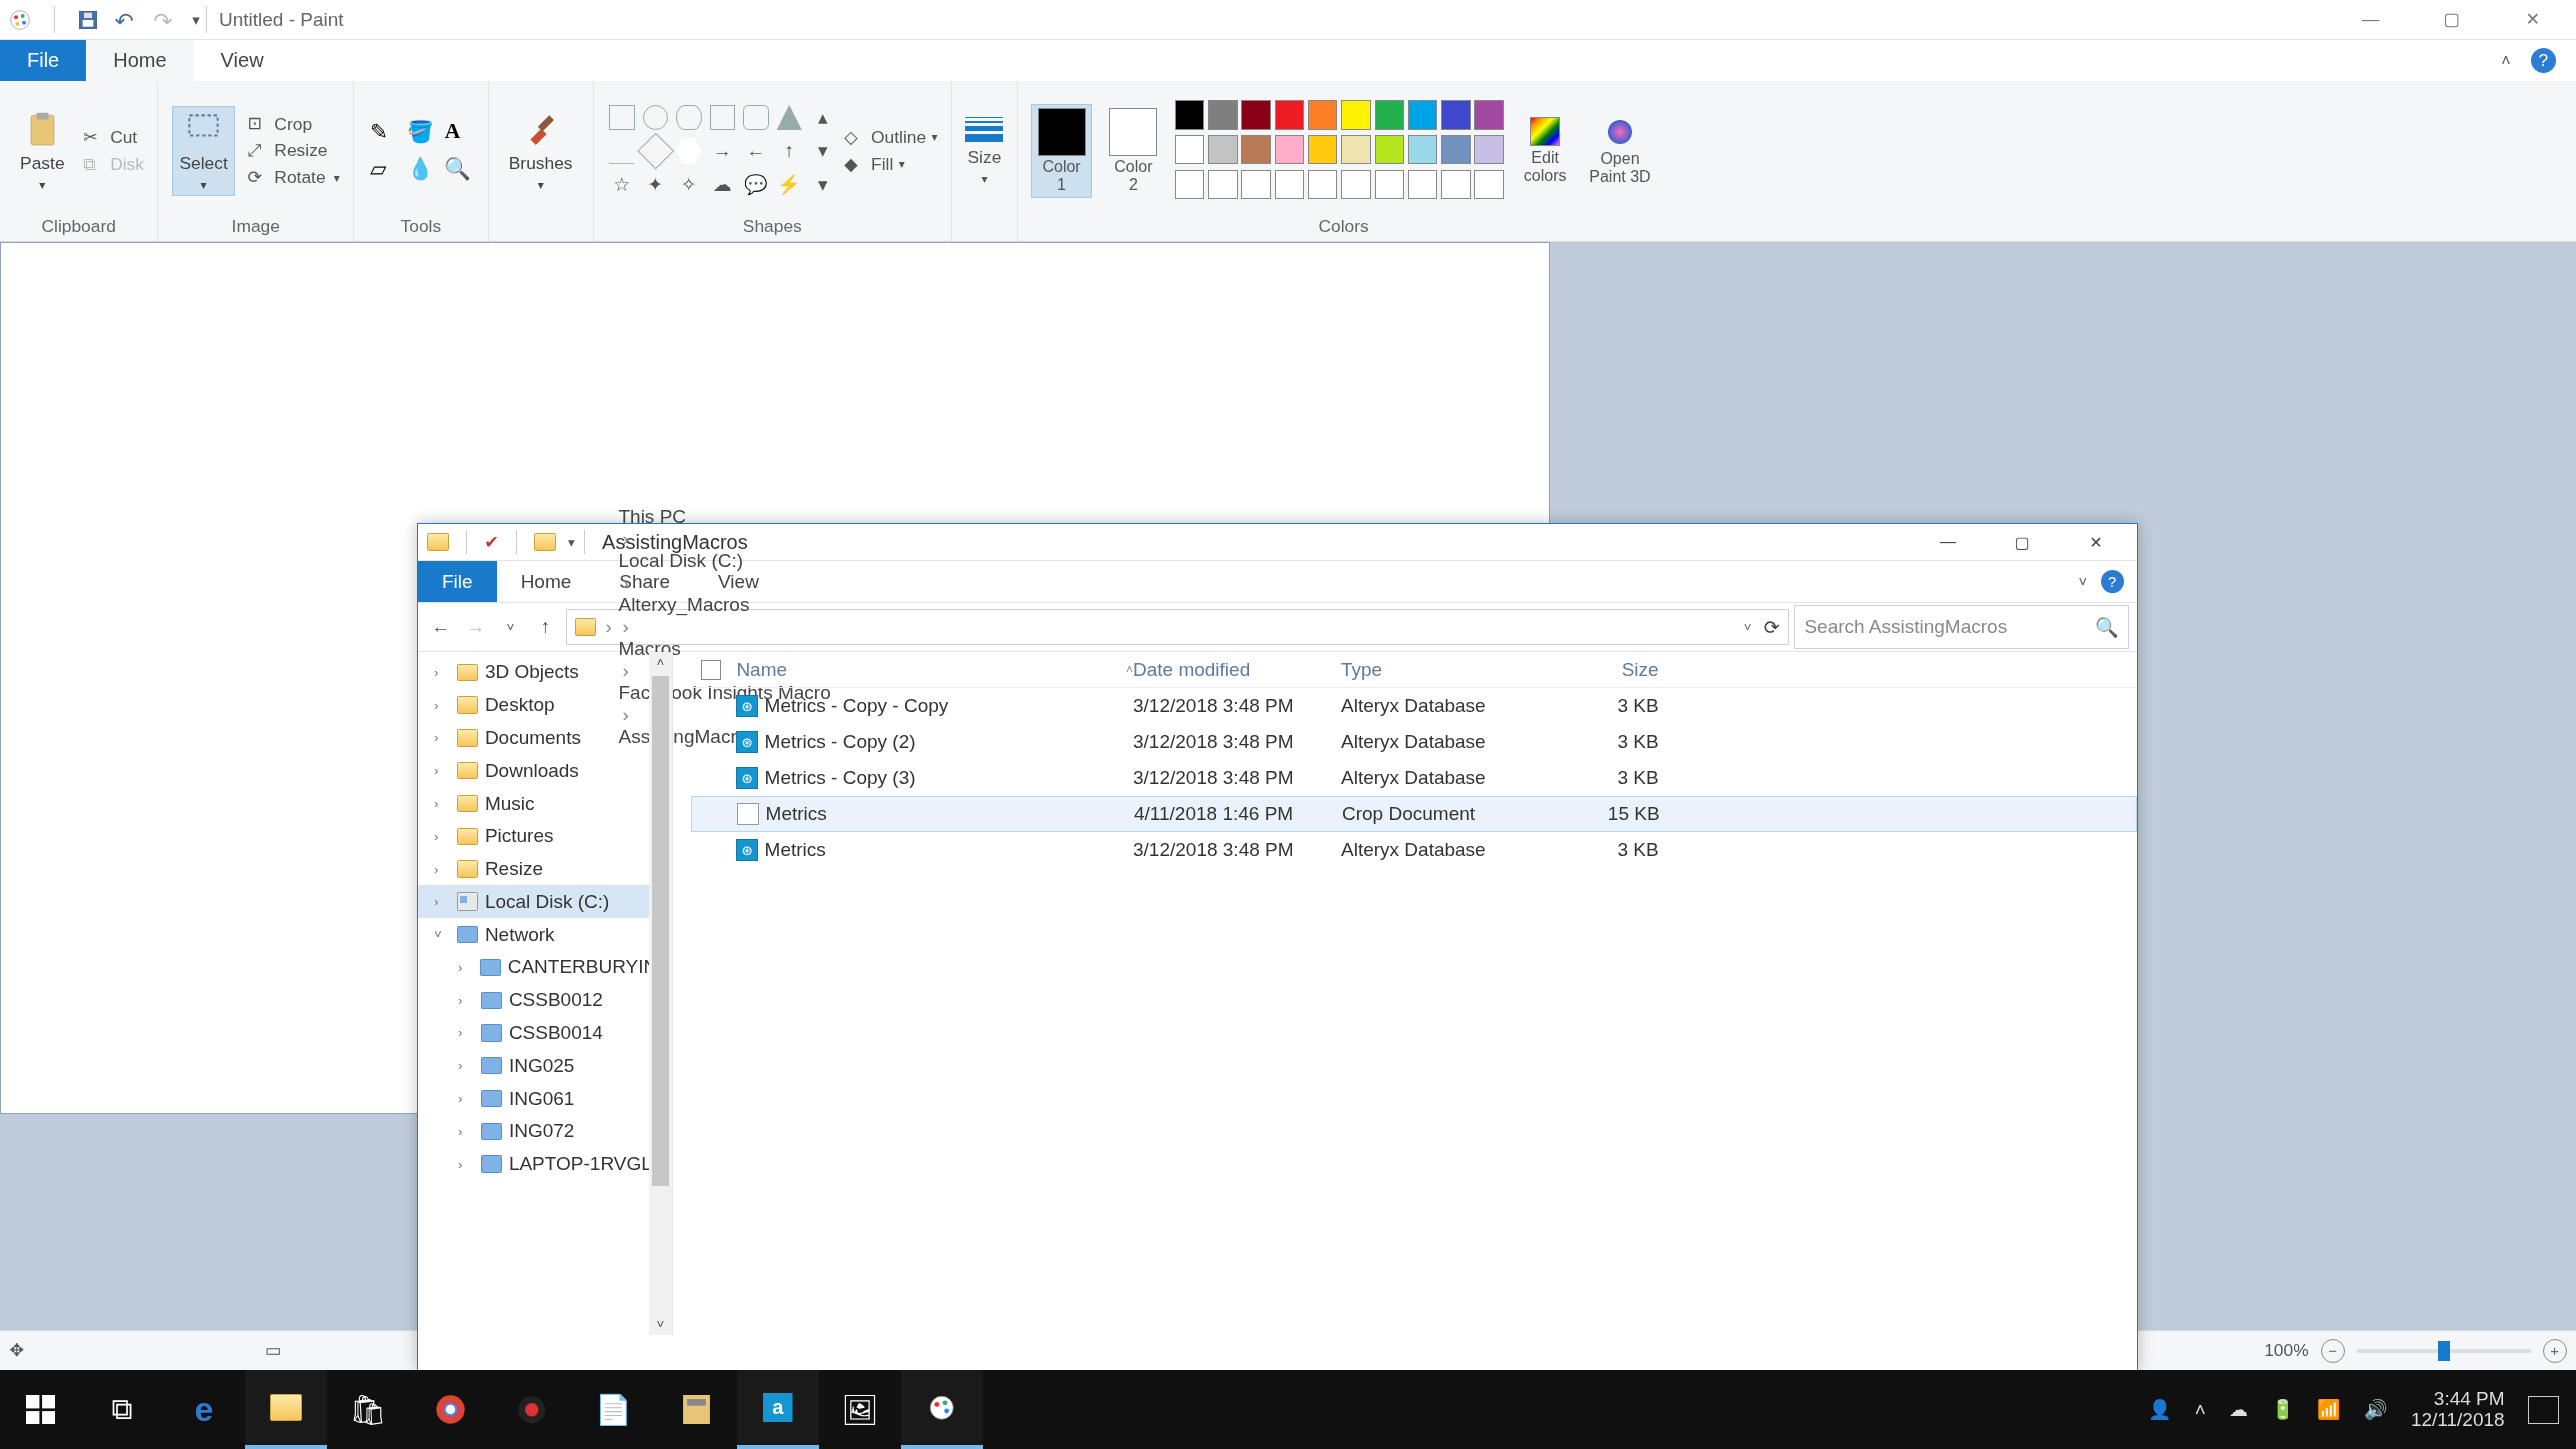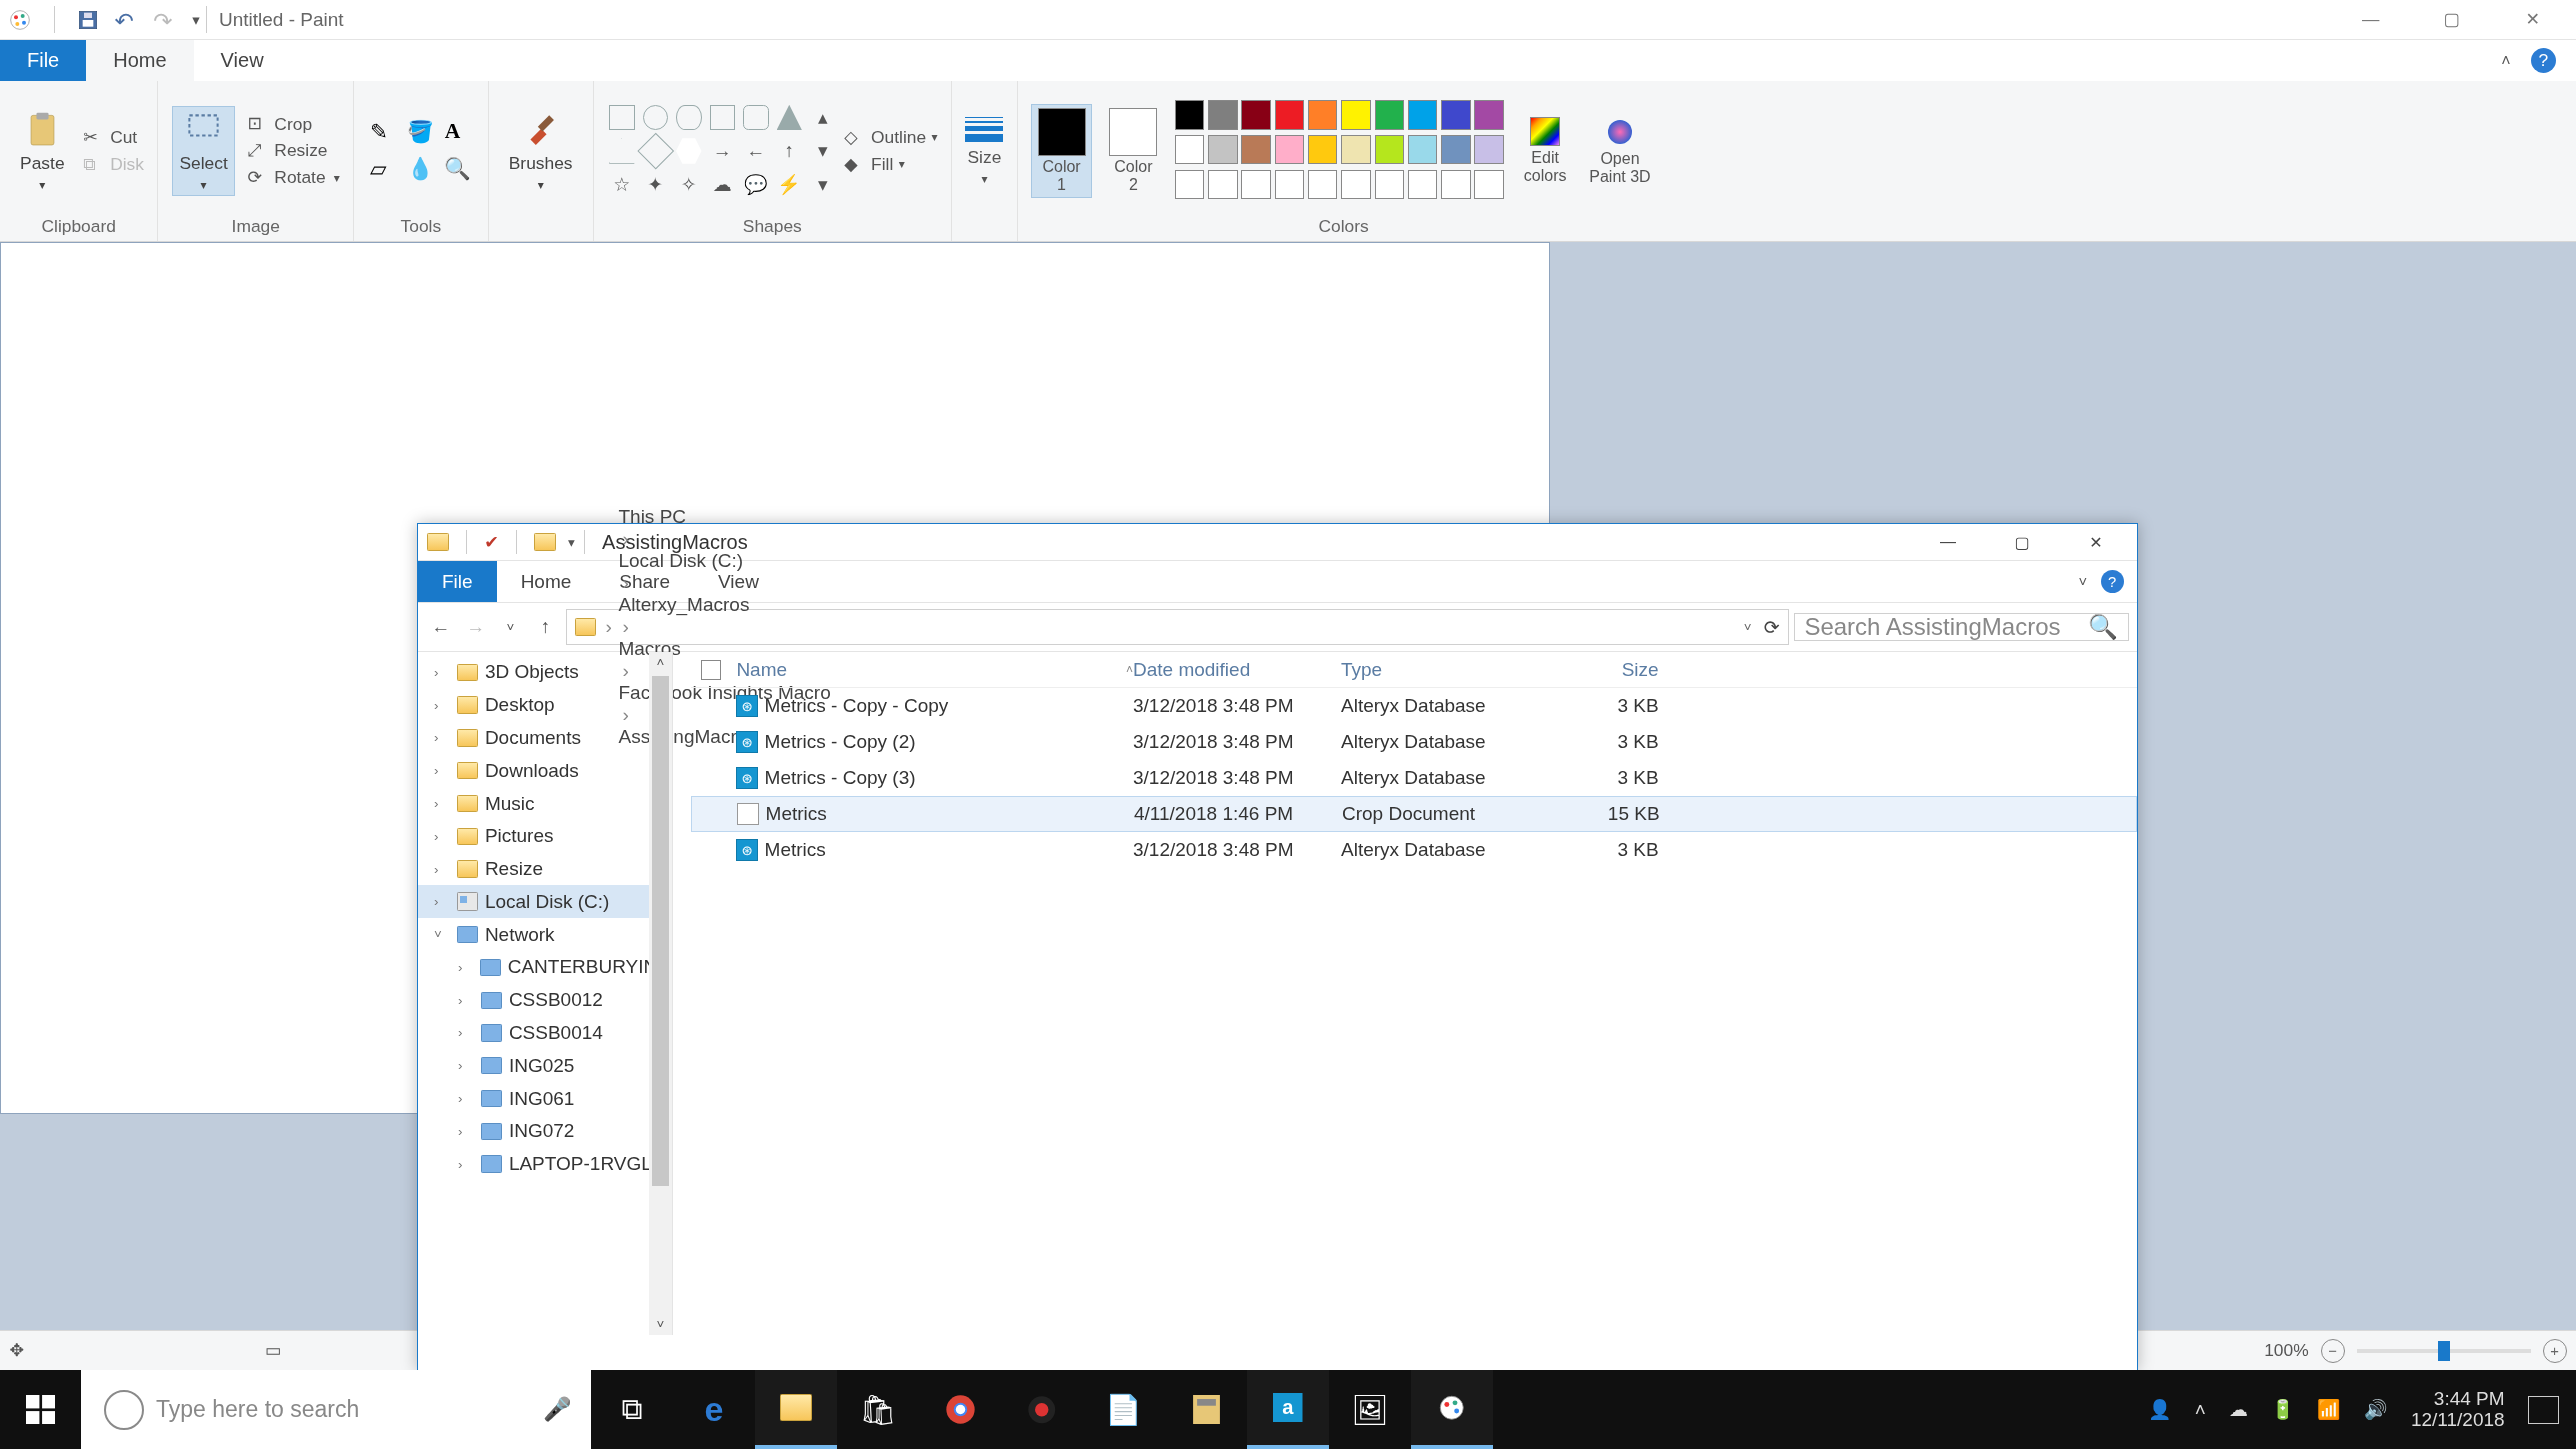--- a/index.html
+++ b/index.html
@@ -85,21 +85,21 @@
 .ex-tabs .tab.file{background:#1979ca;color:#fff;}
 .ex-tabs .spacer{flex:1;}
 .ex-tabs .right{display:flex;align-items:center;gap:13.4px;padding-right:13.4px;}
 .ex-tabs .right .caret{font-size:14.8px;color:#555;}
 .ex-tabs .right .help2{width:23px;height:23px;border-radius:50%;background:#2b7cd3;color:#fff;display:flex;align-items:center;justify-content:center;font-size:14.8px;}
 .ex-nav{height:50px;border-top:0.7px solid #e4e4e4;border-bottom:0.7px solid #e4e4e4;display:flex;align-items:center;gap:5.4px;padding:0 8px;}
 .navbtn{width:29.5px;height:29.5px;display:flex;align-items:center;justify-content:center;color:#555;font-size:19px;}
 .addr{flex:1;height:36px;border:0.7px solid #d0d0d0;display:flex;align-items:center;padding:0 8px;gap:2.7px;font-size:19px;color:#444;}
 .addr .crumb{display:flex;align-items:center;gap:2.7px;white-space:nowrap;}
 .addr .sep{color:#888;margin:0 4px;}
-.search{width:335px;height:28px;border:0.7px solid #d0d0d0;display:flex;align-items:center;padding:0 9.4px;gap:8px;color:#888;font-size:24px;}
+.search{width:335px;height:44px;border:0.7px solid #d0d0d0;display:flex;align-items:center;padding:0 9.4px;gap:8px;color:#888;font-size:19px;}
 .ex-body{display:flex;height:calc(100% - 36px - 42px - 50px - 35px);}
 .tree{width:255px;border-right:0.7px solid #e4e4e4;overflow:hidden;position:relative;}
 .tree-scroll{position:absolute;right:0;top:0;width:23px;height:100%;background:#f1f1f1;display:flex;flex-direction:column;align-items:center;justify-content:space-between;}
 .tree-scroll .arrow{font-size:13.4px;color:#555;padding:2.7px;}
 .tree-scroll .thumb{flex:0 0 510px;width:17.4px;background:#c7c7c7;margin-top:4px;}
 .tree ul{list-style:none;padding:4px 0;}
 .tree li{display:flex;align-items:center;gap:6.7px;padding:5.4px 0 5.4px 16px;font-size:19px;color:#333;white-space:nowrap;}
 .tree li .chev{width:16px;font-size:13.4px;color:#777;}
 .tree li.selected{background:#d7e6f5;}
 .tree li.indent2{padding-left:40px;}
@@ -639,25 +639,20 @@
 
 <div class="taskbar">
   <div class="start">
     <svg width="29.5" height="29.5" viewBox="0 0 44 44">
         <rect x="0" y="0" width="20" height="20" fill="#fff"></rect>
         <rect x="24" y="0" width="20" height="20" fill="#fff"></rect>
         <rect x="0" y="24" width="20" height="20" fill="#fff"></rect>
         <rect x="24" y="24" width="20" height="20" fill="#fff"></rect>
       </svg>
   </div>
-  <div class="searchbox">
-    <div class="cortana"></div>
-    <span>Type here to search</span>
-    <span class="mic">🎤</span>
-  </div>
   <div class="tbtns">
     <div class="tbtn">⧉</div>
     <div class="tbtn">
         <span style="color:#2d7bd4;font-weight:bold;font-size:34px;">e</span>
       </div>
     <div class="tbtn active">
         <span class="folder-icon" style="width:32px;height:27px;"></span>
       </div>
     <div class="tbtn">🛍</div>
     <div class="tbtn">

